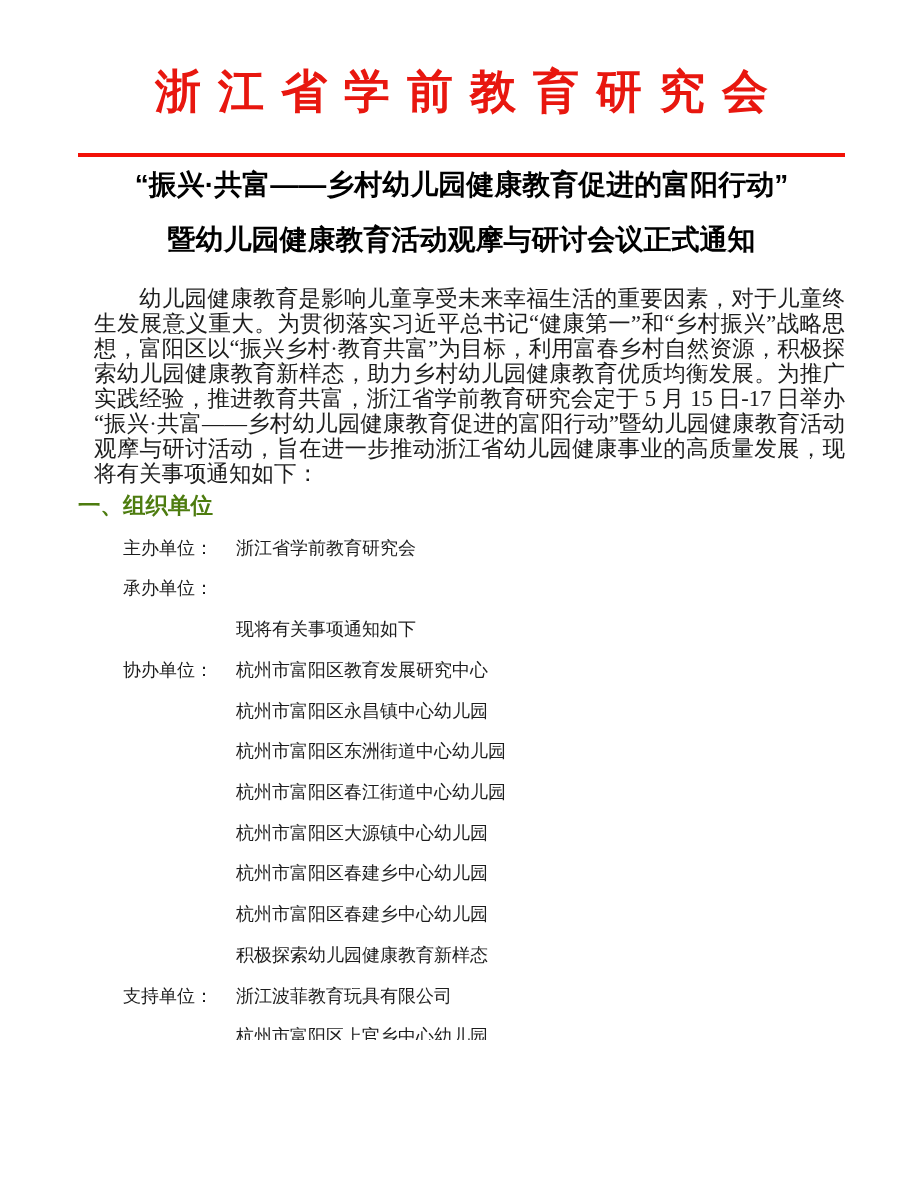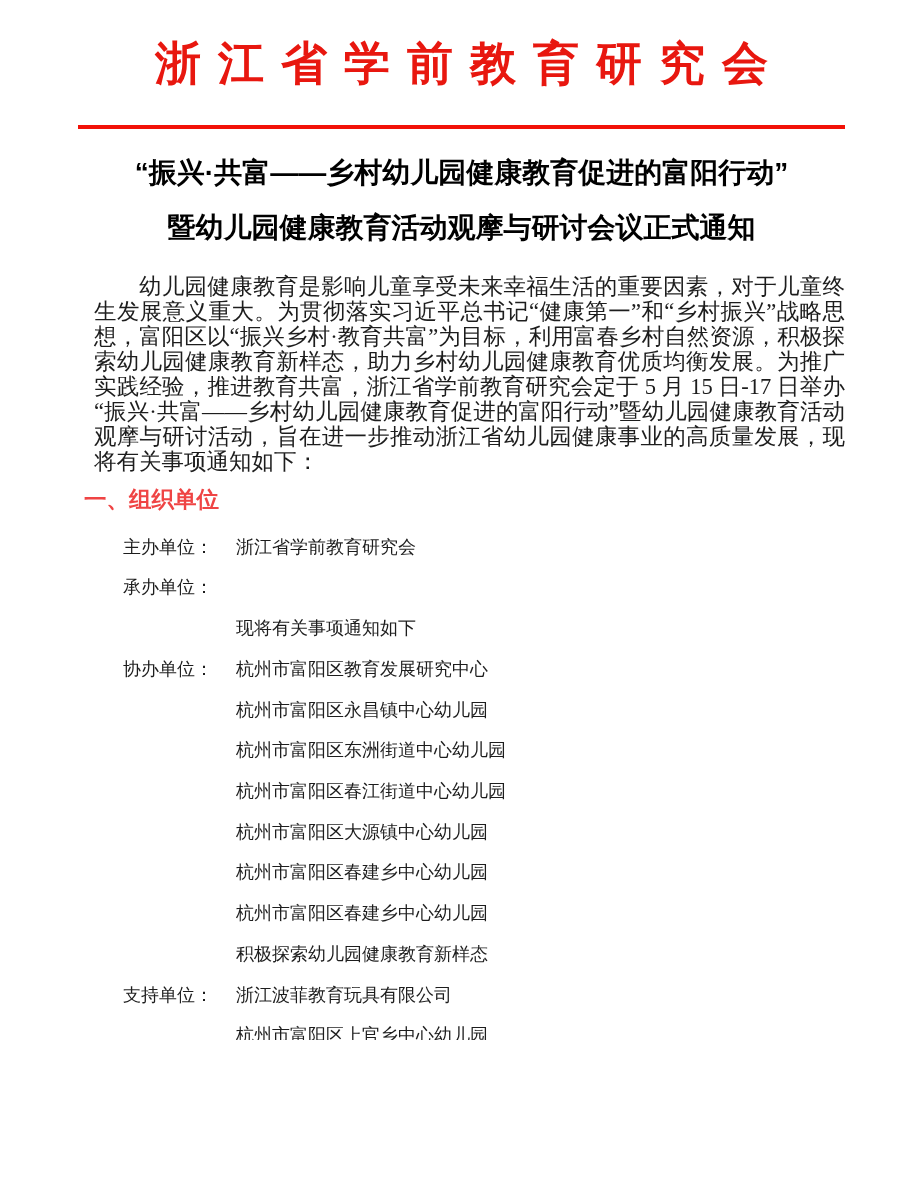--- a/index.html
+++ b/index.html
@@ -7,21 +7,21 @@
     padding: 0;
     background: #ffffff;
   }
   .page {
     position: relative;
     width: 921px;
     height: 1040px;
     margin: 0 auto;
     background: #ffffff;
     box-sizing: border-box;
-    padding: 36px 76px 0 78px;
+    padding: 64px 76px 0 78px;
     font-family: "Liberation Serif", "DejaVu Serif", serif;
     color: #1d1d1d;
     overflow: hidden;
   }
   .org-name {
     text-align: center;
     font-size: 46px;
     font-weight: 700;
     letter-spacing: 17px;
     text-indent: 17px;
@@ -33,39 +33,39 @@
     margin-top: 34px;
     background: #f21107;
   }
   .doc-title {
     font-family: "Liberation Sans", "DejaVu Sans", sans-serif;
     font-weight: 700;
     font-size: 28px;
     color: #000000;
     text-align: center;
     line-height: 32px;
-    margin: 28px 0 0 0;
+    margin: 12px 0 0 0;
   }
   .doc-title.second {
     margin-top: 23px;
   }
   .body-paragraph {
     font-size: 22.5px;
     line-height: 25px;
     text-align: justify;
     text-indent: 2em;
     margin: 30px 0 0 16px;
   }
   .section-heading {
     font-family: "Liberation Sans", "DejaVu Sans", sans-serif;
     font-weight: 700;
     font-size: 22.5px;
-    color: #ef4444;
+    color: #4d7c0f;
     line-height: 40.6px;
-    margin: 6px;
+    margin: 0;
   }
   .org-list {
     margin-top: 1px;
   }
   .org-row {
     display: flex;
     font-size: 18px;
     line-height: 40.7px;
   }
   .org-label {

